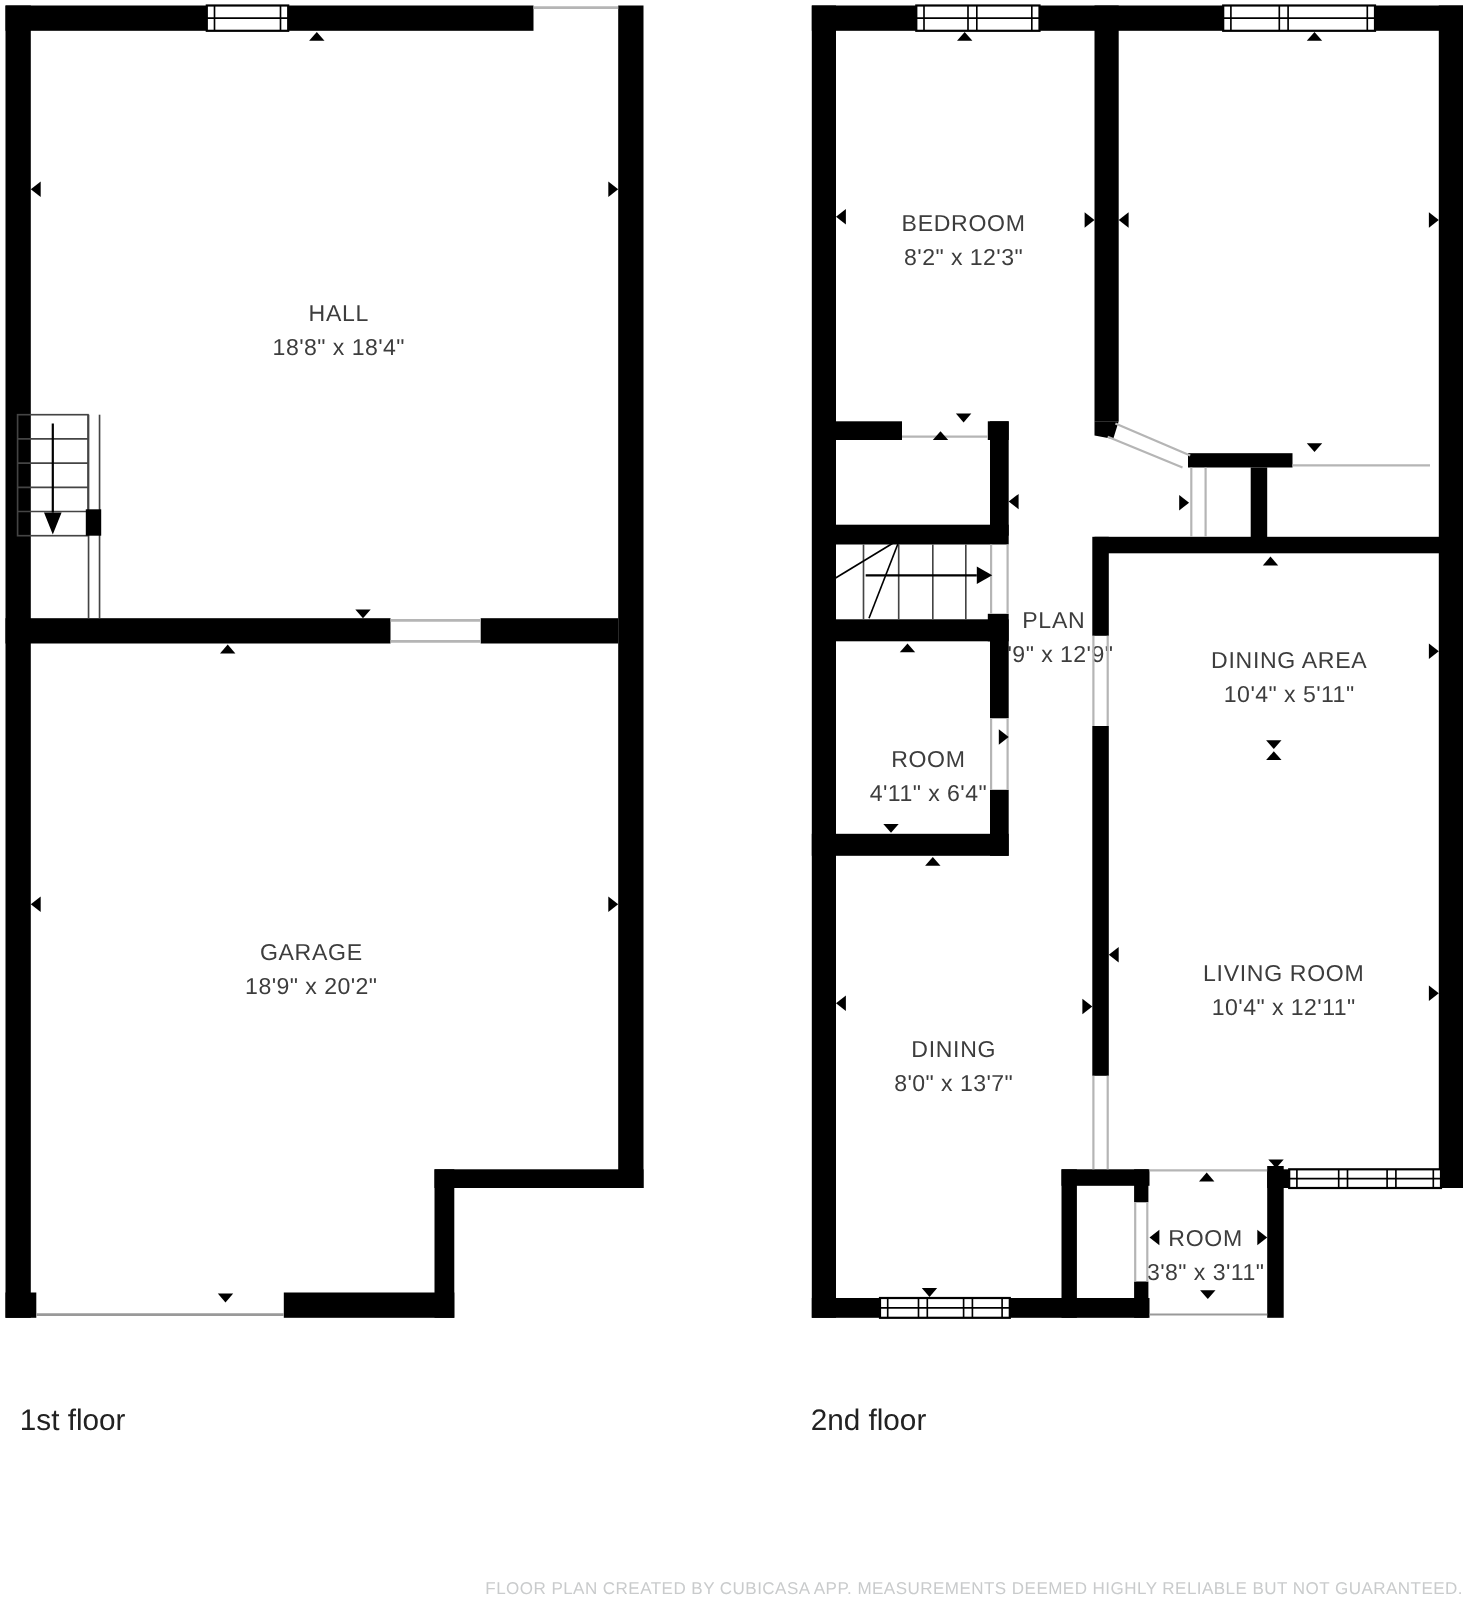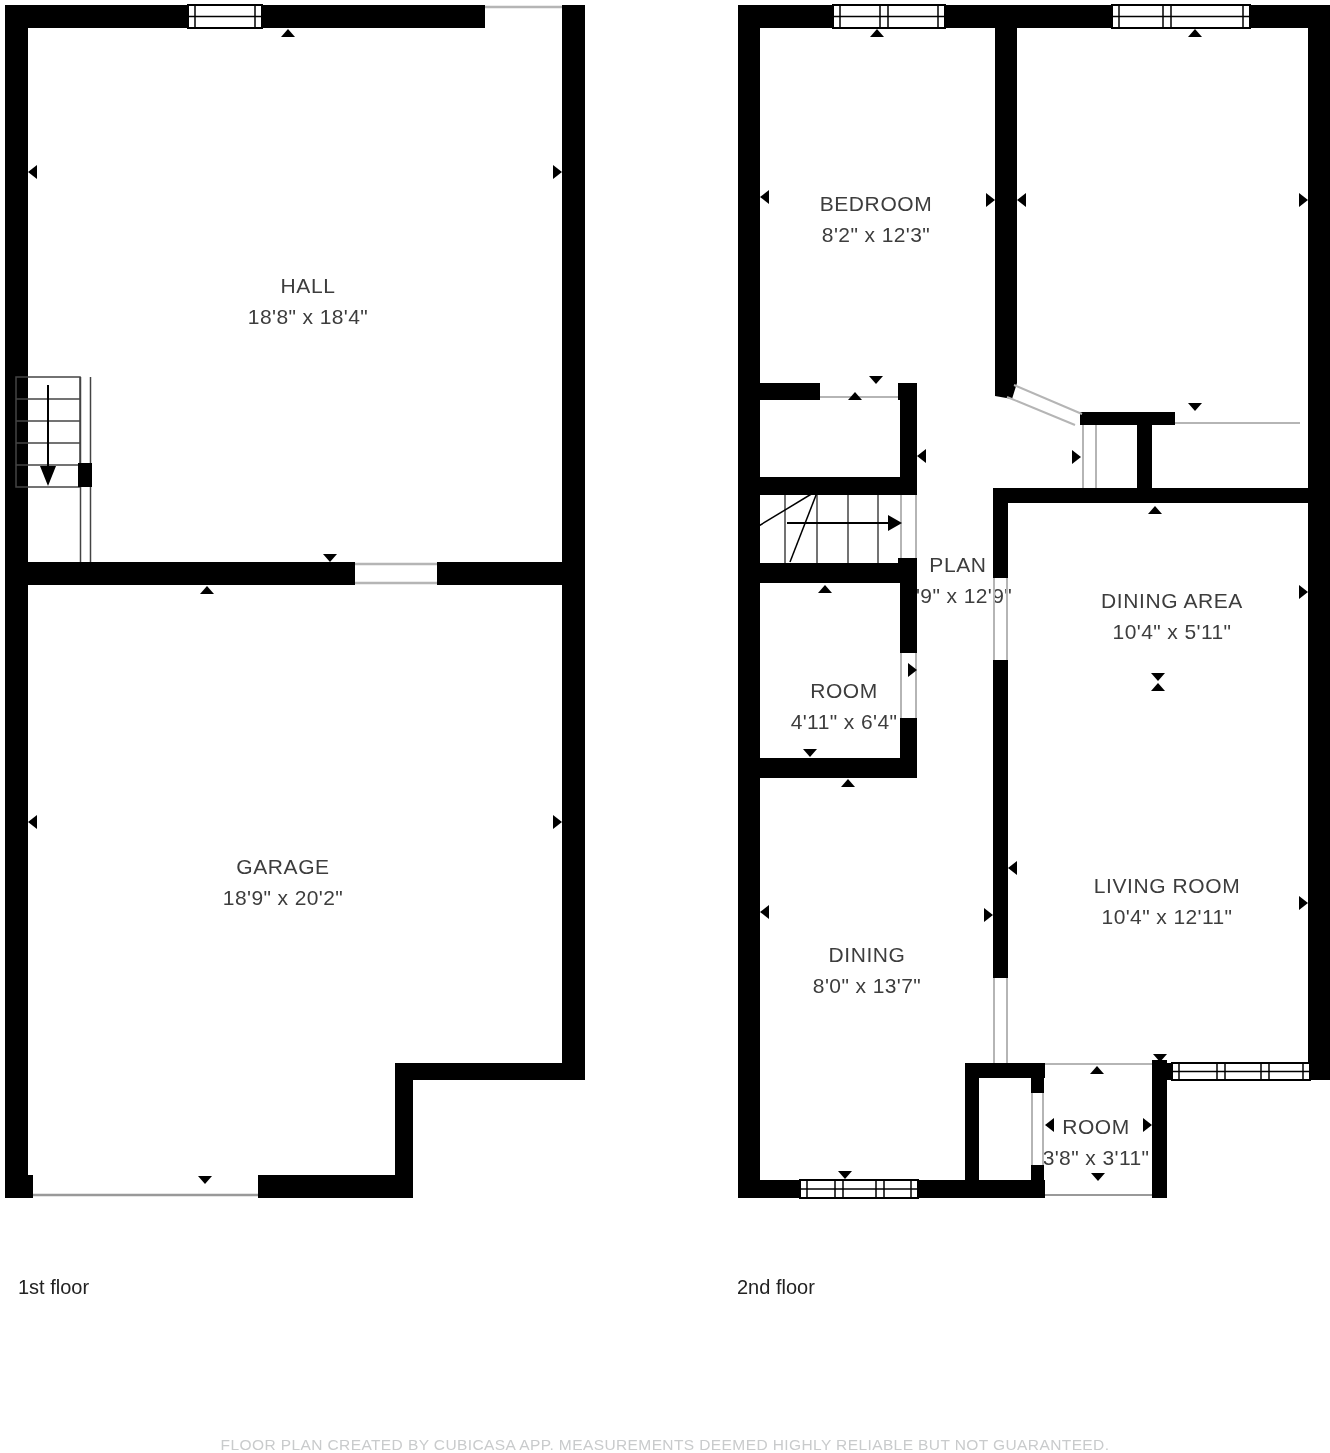--- a/index.html
+++ b/index.html
@@ -3,22 +3,22 @@
 <meta charset="utf-8">
 <style>
   html,body{margin:0;padding:0;background:#ffffff;}
   #canvas{position:relative;width:1330px;height:1453px;background:#ffffff;overflow:hidden;
           font-family:"Liberation Sans", sans-serif;}
   .plan-svg{position:absolute;top:0;z-index:2;pointer-events:none;}
   .room-label{position:absolute;z-index:1;transform:translate(-50%,-50%);text-align:center;
               color:#3d3d3d;white-space:nowrap;}
   .room-name{font-size:21px;letter-spacing:0.6px;line-height:1.0;}
   .room-dims{font-size:21px;letter-spacing:0.4px;line-height:1.0;margin-top:10px;}
-  .floor-label{position:absolute;z-index:3;font-size:20px;color:#222222;}
-  .footer{position:absolute;z-index:3;width:100%;text-align:center;font-size:15.5px;
+  .floor-label{position:absolute;z-index:3;font-size:27px;color:#222222;}
+  .footer{position:absolute;z-index:3;width:100%;text-align:right;font-size:15.5px;
           color:#c9cbcc;letter-spacing:0.4px;}
 </style>
 </head>
 <body>
 
 <div id="canvas">
 
   <div class="room-label" style="left:308px;top:301px">
     <div class="room-name">HALL</div>
     <div class="room-dims">18'8" x 18'4"</div>

